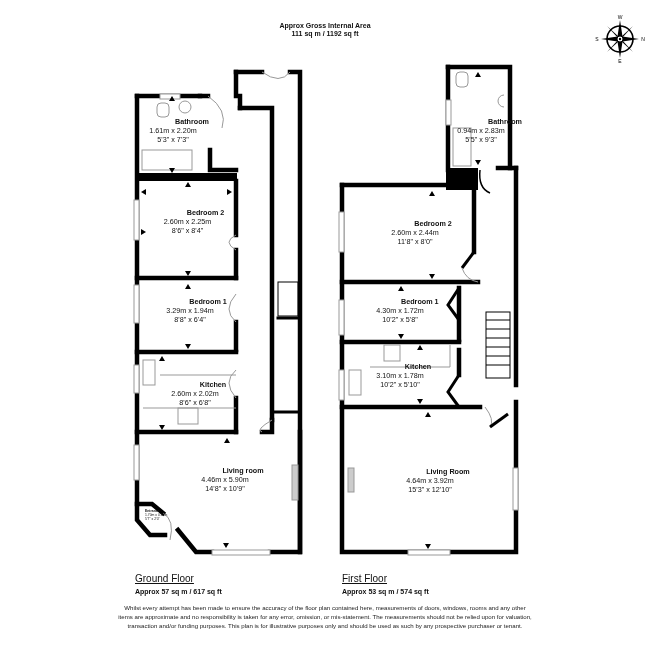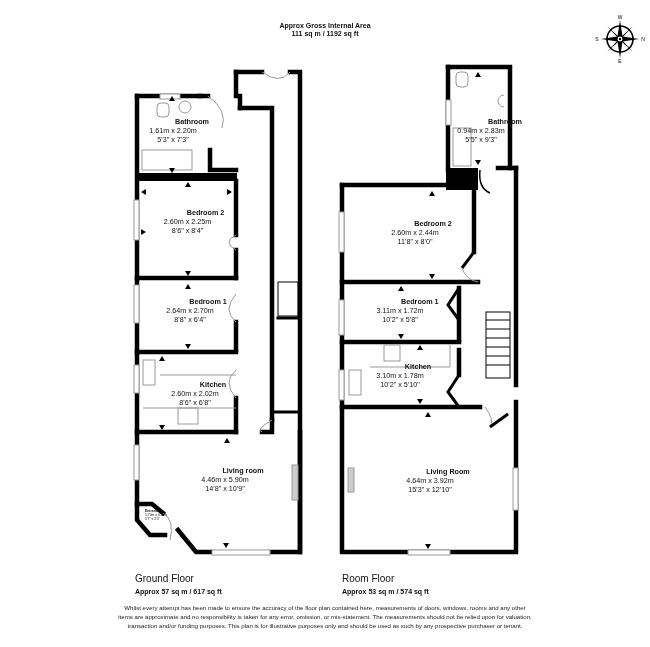--- a/index.html
+++ b/index.html
@@ -6,21 +6,21 @@
   body { width: 650px; height: 647px; position: relative; overflow: hidden; font-family: "Liberation Sans", sans-serif; color: #111; }
   .abs { position: absolute; }
   .title { left: 0; width: 650px; top: 22px; text-align: center; font-size: 7px; font-weight: bold; line-height: 8px; }
   .compass { left: 595px; top: 14px; width: 50px; height: 50px; }
   svg.plan { position: absolute; left: 0; top: 0; }
   .room-label { position: absolute; text-align: center; font-size: 7.2px; line-height: 9px; white-space: nowrap; }
   .room-label .name { font-weight: bold; display: block; margin-left: 36px; }
   .room-label .m, .room-label .ft { display: block; }
   .entrance-label { position: absolute; font-size: 3.4px; line-height: 4.2px; text-align: left; white-space: nowrap; }
   .entrance-label .name { font-weight: bold; }
-  .floor-title { position: absolute; font-size: 10px; line-height: 12px; }
+  .floor-title { position: absolute; font-size: 10px; line-height: 12px; text-decoration: underline; }
   .floor-area { position: absolute; font-size: 7px; font-weight: bold; line-height: 9px; }
   .disclaimer { position: absolute; left: 118px; top: 603px; width: 414px; text-align: center; font-size: 6.1px; line-height: 9.2px; color: #222; }
 </style>
 </head>
 <body>
 
 <div class="abs title">
   <div>Approx Gross Internal Area</div>
   <div>111 sq m / 1192 sq ft</div>
 </div>
@@ -199,21 +199,21 @@
   <span class="m">1.61m x 2.20m</span>
   <span class="ft">5'3" x 7'3"</span>
 </div>
 <div class="room-label" style="left:140px; top:208px; width:95px;">
   <span class="name">Bedroom 2</span>
   <span class="m">2.60m x 2.25m</span>
   <span class="ft">8'6" x 8'4"</span>
 </div>
 <div class="room-label" style="left:140px; top:297px; width:100px;">
   <span class="name">Bedroom 1</span>
-  <span class="m">2.64m x 2.70m</span>
+  <span class="m">3.29m x 1.94m</span>
   <span class="ft">8'8" x 6'4"</span>
 </div>
 <div class="room-label" style="left:160px; top:380px; width:70px;">
   <span class="name">Kitchen</span>
   <span class="m">2.60m x 2.02m</span>
   <span class="ft">8'6" x 6'8"</span>
 </div>
 <div class="room-label" style="left:180px; top:466px; width:90px;">
   <span class="name">Living room</span>
   <span class="m">4.46m x 5.90m</span>
@@ -230,32 +230,32 @@
   <span class="m">0.94m x 2.83m</span>
   <span class="ft">5'5" x 9'3"</span>
 </div>
 <div class="room-label" style="left:360px; top:219px; width:110px;">
   <span class="name">Bedroom 2</span>
   <span class="m">2.60m x 2.44m</span>
   <span class="ft">11'8" x 8'0"</span>
 </div>
 <div class="room-label" style="left:365px; top:297px; width:70px;">
   <span class="name">Bedroom 1</span>
-  <span class="m">3.11m x 1.72m</span>
+  <span class="m">4.30m x 1.72m</span>
   <span class="ft">10'2" x 5'8"</span>
 </div>
 <div class="room-label" style="left:365px; top:362px; width:70px;">
   <span class="name">Kitchen</span>
   <span class="m">3.10m x 1.78m</span>
   <span class="ft">10'2" x 5'10"</span>
 </div>
 <div class="room-label" style="left:385px; top:467px; width:90px;">
   <span class="name">Living Room</span>
   <span class="m">4.64m x 3.92m</span>
   <span class="ft">15'3" x 12'10"</span>
 </div>
 
 <div class="floor-title" style="left:135px; top:573px;">Ground Floor</div>
 <div class="floor-area" style="left:135px; top:587px;">Approx 57 sq m / 617 sq ft</div>
-<div class="floor-title" style="left:342px; top:573px;">Room Floor</div>
+<div class="floor-title" style="left:342px; top:573px;">First Floor</div>
 <div class="floor-area" style="left:342px; top:587px;">Approx 53 sq m / 574 sq ft</div>
 
 <div class="disclaimer">Whilst every attempt has been made to ensure the accuracy of the floor plan contained here, measurements of doors, windows, rooms and any other items are approximate and no responsibility is taken for any error, omission, or mis-statement. The measurements should not be relied upon for valuation, transaction and/or funding purposes. This plan is for illustrative purposes only and should be used as such by any prospective purchaser or tenant.</div>
 
 </body></html>

